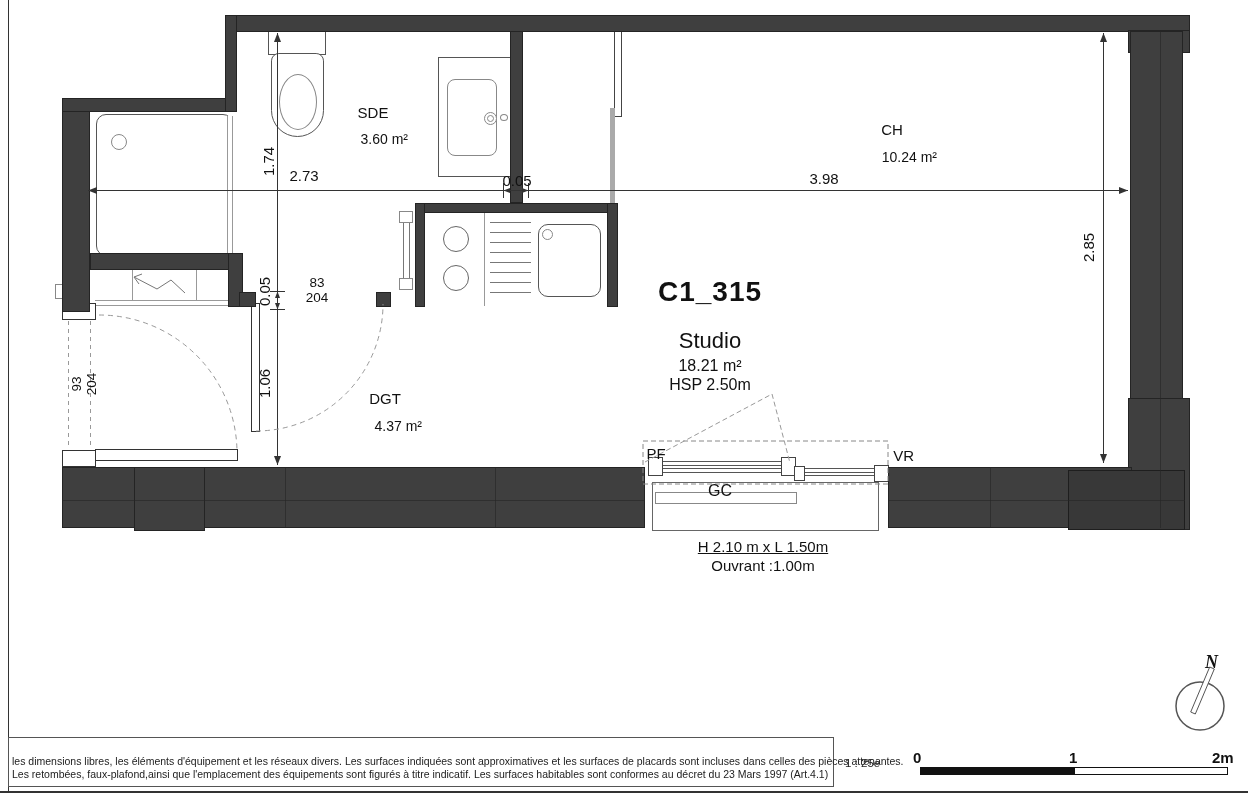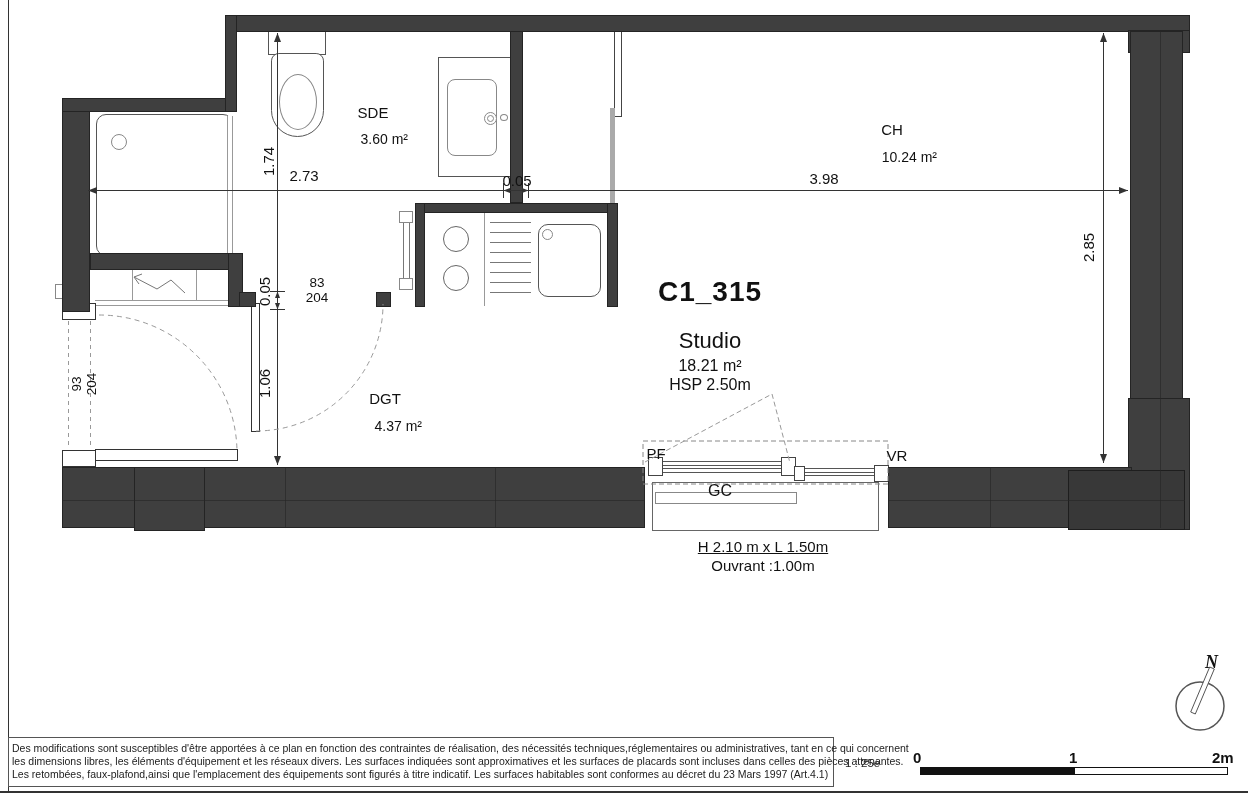--- a/index.html
+++ b/index.html
@@ -178,29 +178,28 @@
   <div class="abs" style="left:298px;top:275px;width:38px;text-align:center;font-size:13.5px;line-height:15px;">
     <div>83</div>
     <div>204</div>
   </div>
   <div class="abs rot" style="left:60px;top:369px;width:48px;text-align:center;font-size:13.5px;line-height:15px;">
     <div>93</div>
     <div>204</div>
   </div>
 
   <div class="lbl" style="left:640px;top:445px;width:32px;">PF</div>
-  <div class="lbl" style="left:880px;top:447px;width:34px;">VR</div>
+  <div class="lbl" style="left:880px;top:447px;width:34px;text-align:right;">VR</div>
   <div class="lbl" style="left:700px;top:482px;width:40px;font-size:16px;">GC</div>
   <div class="lbl" style="left:683px;top:538px;width:160px;text-decoration:underline;">H 2.10 m x  L 1.50m</div>
   <div class="lbl" style="left:683px;top:557px;width:160px;">Ouvrant :1.00m</div>
 
   <div class="abs" style="left:1205px;top:652px;font-family:'Liberation Serif',serif;font-style:italic;font-weight:600;font-size:18px;">N</div>
 
   <div id="disc-box"></div>
-  <div class="disc" style="top:742px;">Des modifications sont susceptibles d'être apportées à ce plan en fonction des contraintes de réalisation, des nécessités techniques,réglementaires ou administratives, tant en ce qui concernent</div>
   <div class="disc" style="top:755px;">les dimensions libres, les éléments d'équipement et les réseaux divers. Les surfaces indiquées sont approximatives et les surfaces de placards sont incluses dans celles des pièces attenantes.</div>
   <div class="disc" style="top:768px;">Les retombées, faux-plafond,ainsi que l'emplacement des équipements sont figurés à titre indicatif. Les surfaces habitables sont conformes au décret du 23 Mars 1997 (Art.4.1)</div>
 
   <div class="abs" style="left:845px;top:757px;font-size:11.5px;color:#222;">1 : 25e</div>
   <div class="scale-num" style="left:913px;top:749px;">0</div>
   <div class="scale-num" style="left:1069px;top:749px;">1</div>
   <div class="scale-num" style="left:1212px;top:749px;">2m</div>
   <div class="abs" style="left:920px;top:767px;width:154px;height:8px;background:#111;"></div>
   <div class="abs" style="left:1074px;top:767px;width:154px;height:8px;background:#fff;border:1.5px solid #111;box-sizing:border-box;"></div>
 

